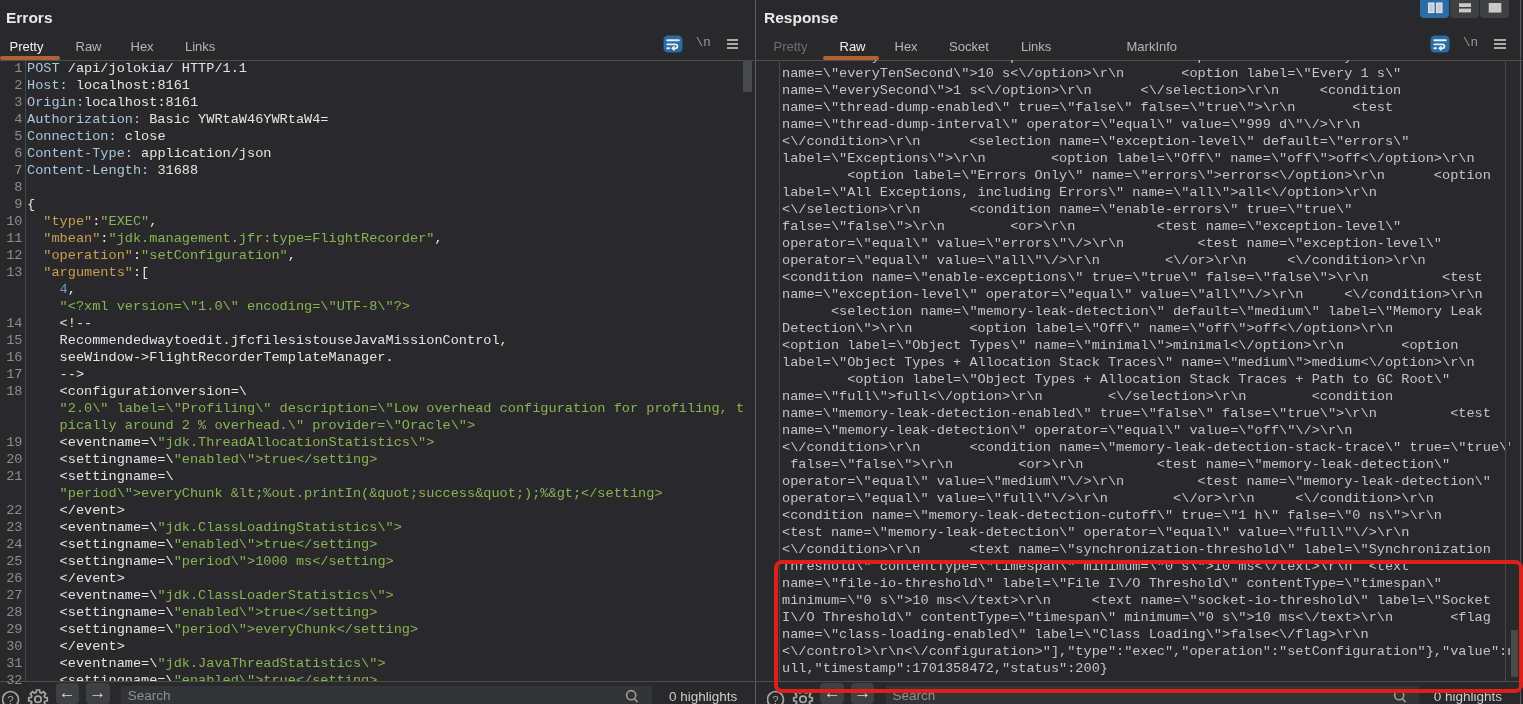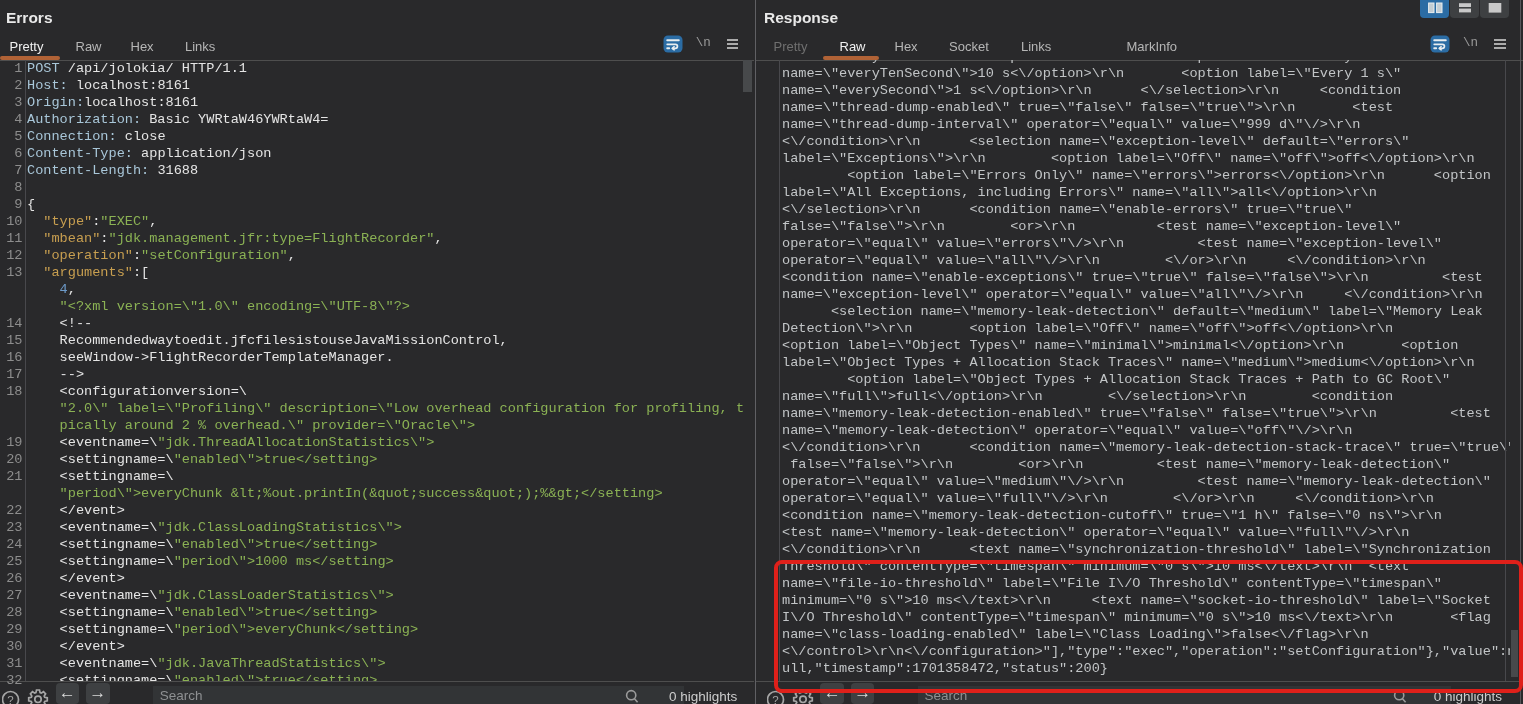--- a/index.html
+++ b/index.html
@@ -17,21 +17,21 @@
 .w{color:#e5e5e5;}
 .k{color:#c89f50;}
 .g{color:#8bb254;}
 .n{color:#6d9ac9;}
 .gut{color:#8d8d8d;text-align:right;}
 .rbody{color:#c2c5c7;}
 .thumb{position:absolute;background:#47494b;}
 .navbtn{position:absolute;top:683px;width:23.5px;height:21px;background:#3e4042;border-radius:4px;
  color:#dadada;font-size:17px;text-align:center;line-height:19px;}
 .srch{position:absolute;top:686px;height:18px;background:#323436;color:#8e9092;font-size:13.5px;
- line-height:19px;padding-left:7px;margin-left:32px;}
+ line-height:19px;padding-left:7px;}
 .hl{position:absolute;top:689px;font-size:13.5px;color:#cdcdcd;}
 .layoutbtn{position:absolute;top:0;height:18px;width:29px;border-radius:0 0 4px 4px;background:#3e4042;}
 </style></head>
 <body>
 <div id="app">
 
 <div class="layoutbtn" style="left:1419.5px;background:#2b6ca4;"></div>
 <svg style="position:absolute;left:1419.5px;top:0;" width="29" height="18">
  <rect x="8.6" y="3" width="5.4" height="9.6" fill="#c3cdd3" stroke="#e8eef1" stroke-width="1"></rect>
  <rect x="16.6" y="3" width="5.4" height="9.6" fill="#c3cdd3" stroke="#e8eef1" stroke-width="1"></rect>

